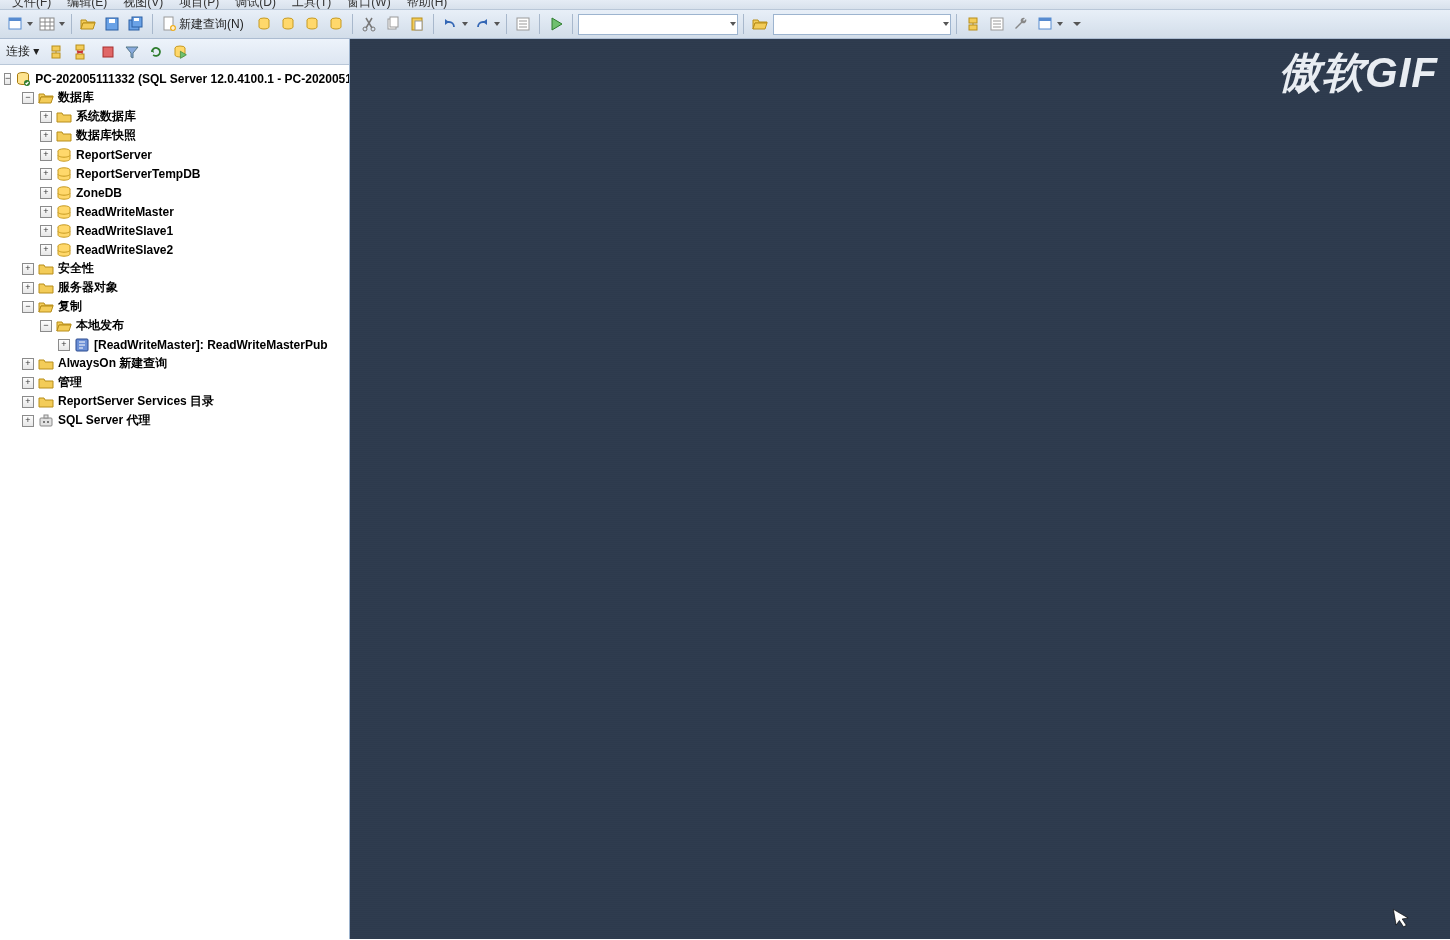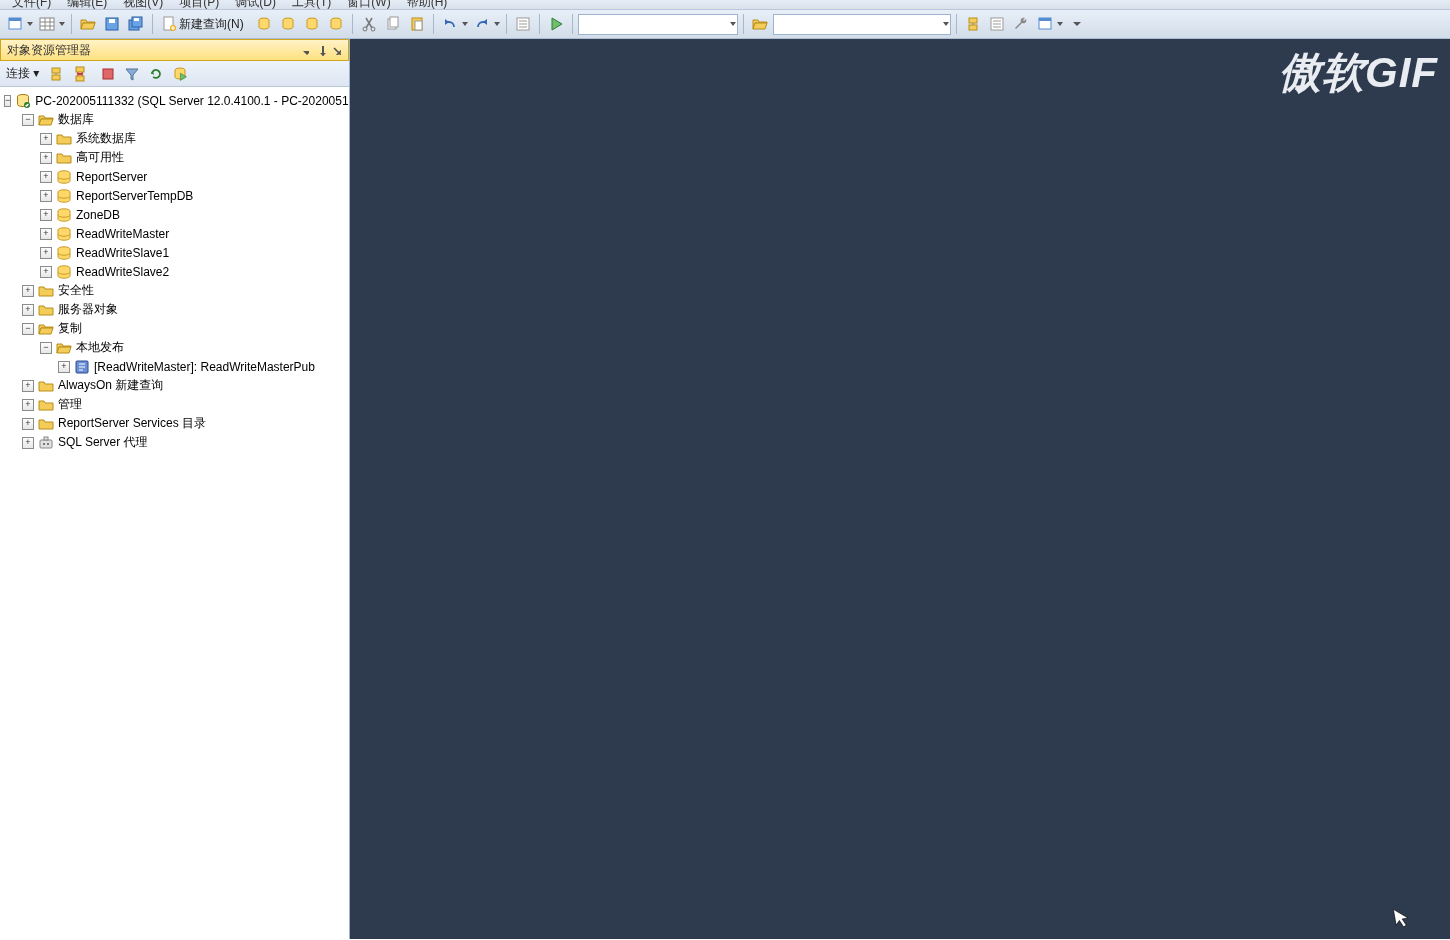--- a/index.html
+++ b/index.html
@@ -125,21 +125,21 @@
   width: 12px; height: 12px;
   border:1px solid #8b8b8b;
   background: linear-gradient(#fdfdfd,#e7e7e7);
   margin-right:4px; display:inline-flex;
   align-items:center; justify-content:center;
   font-size:9px; line-height:1; color:#333;
   cursor:pointer;
 }
 .tree-item .exp.blank { border:none; background:none; }
 .tree-item .ico { width:16px; height:16px; margin-right:4px; display:inline-flex; align-items:center; justify-content:center; }
-.tree-item .label { color:#000; cursor:default; }
+.tree-item .label { color:#000; cursor:default;font-weight:bold; }
 .content {
   flex:1;
   background: #2e3b4e;
   background: repeating-linear-gradient(0deg, #2d3a4d 0, #2d3a4d 1px, #2f3c4f 1px, #2f3c4f 2px);
   position:relative;
 }
 .watermark {
   position:absolute;
   top: 6px; right: 12px;
   font-size: 42px;
@@ -475,39 +475,20 @@
   </span>
   <span class="tb-btn">
       <svg class="tb-icon">
         <use href="#i-chevdown"></use>
       </svg>
     </span>
 </div>
 
 <div class="main">
   <div class="sidebar">
-    <div class="panel-title">
-      <span>对象资源管理器</span>
-      <span class="spacer"></span>
-      <span class="pbtn">
-          <svg width="10" height="10">
-            <use href="#i-chevdown"></use>
-          </svg>
-        </span>
-      <span class="pbtn">
-          <svg width="11" height="11">
-            <use href="#i-pin"></use>
-          </svg>
-        </span>
-      <span class="pbtn">
-          <svg width="10" height="10">
-            <use href="#i-close"></use>
-          </svg>
-        </span>
-    </div>
     <div class="panel-toolbar">
       <span class="lbl">连接 ▾</span>
       <span class="tb-btn">
           <svg class="tb-icon">
             <use href="#i-connect"></use>
           </svg>
         </span>
       <span class="tb-btn">
           <svg class="tb-icon">
             <use href="#i-disconnect"></use>
@@ -566,21 +547,21 @@
           </span>
         <span class="label">系统数据库</span>
       </div>
       <div class="tree-item" style="padding-left:36px">
         <span class="exp">+</span>
         <span class="ico">
             <svg width="16" height="16">
               <use href="#i-folder"></use>
             </svg>
           </span>
-        <span class="label">高可用性</span>
+        <span class="label">数据库快照</span>
       </div>
       <div class="tree-item" style="padding-left:36px">
         <span class="exp">+</span>
         <span class="ico">
             <svg width="16" height="16">
               <use href="#i-db"></use>
             </svg>
           </span>
         <span class="label">ReportServer</span>
       </div>

